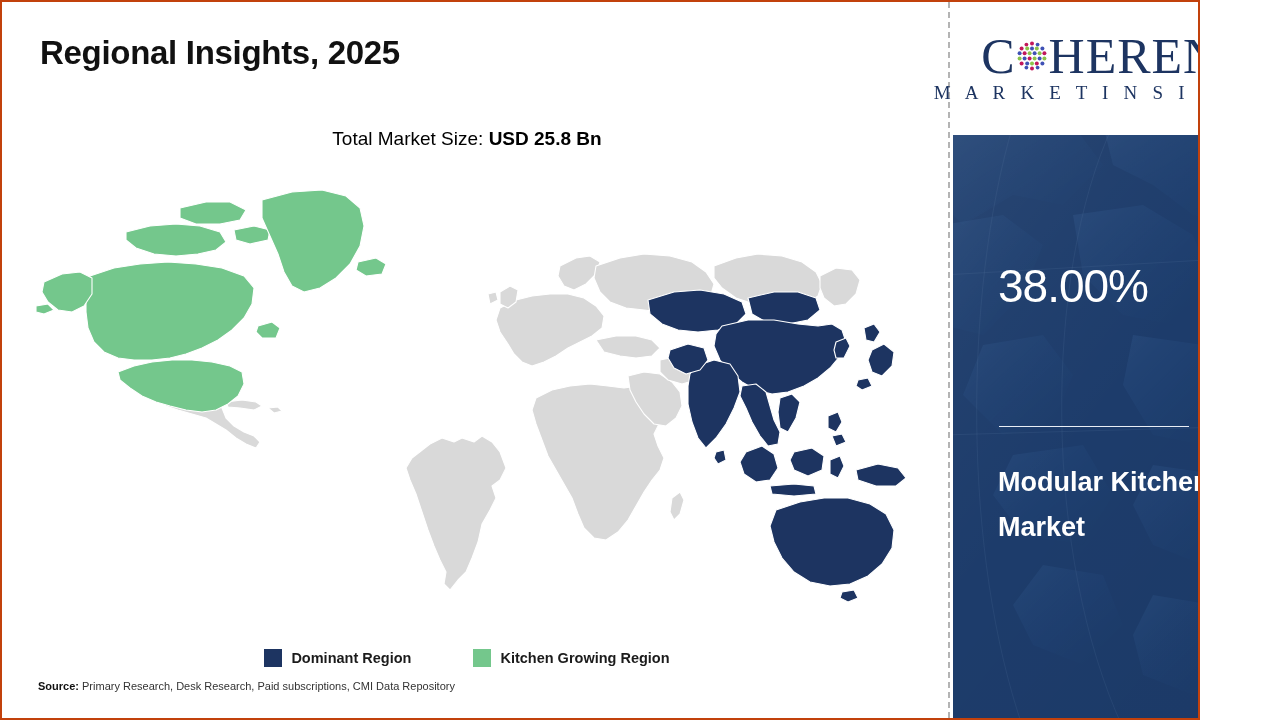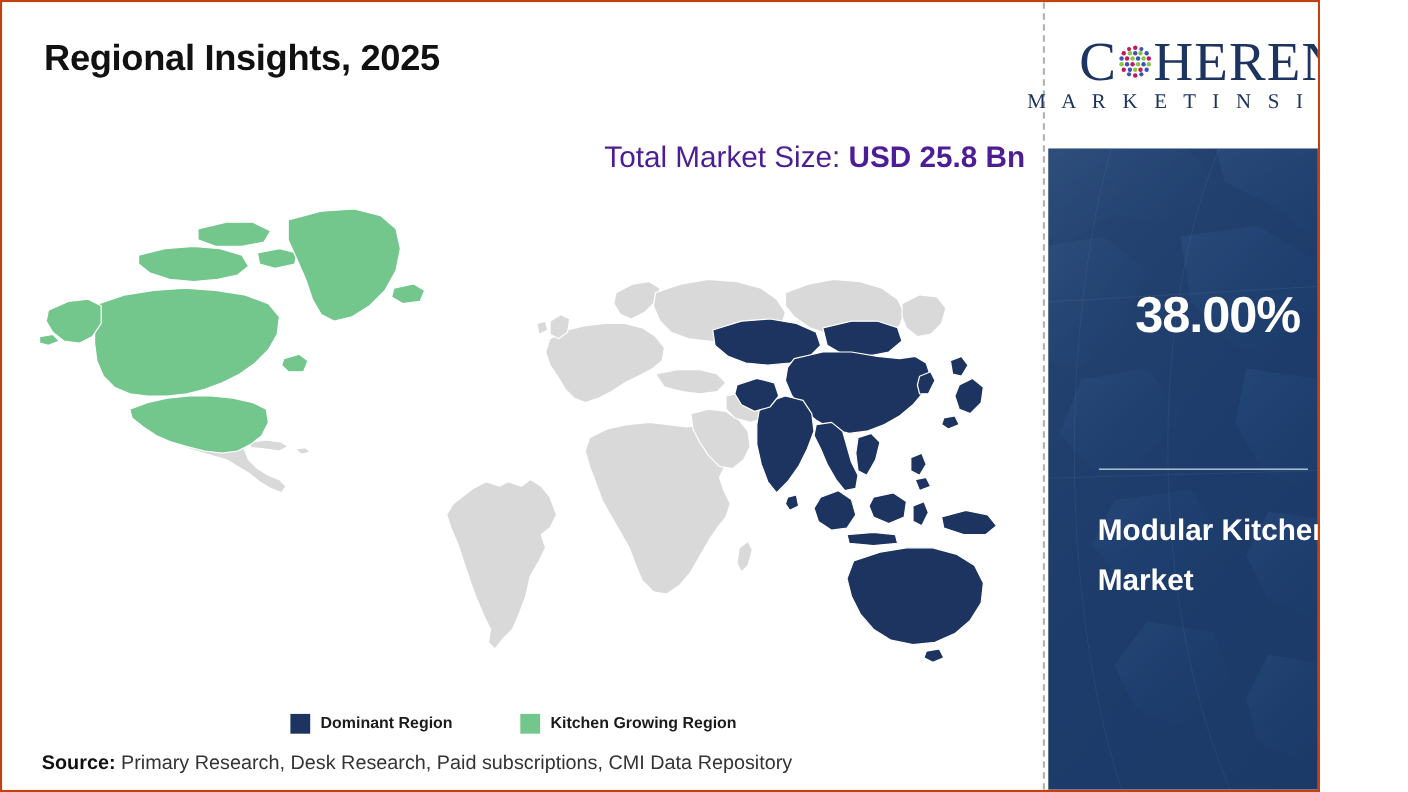--- a/index.html
+++ b/index.html
@@ -35,23 +35,23 @@
     font-weight: bold;
     color: #111111;
     letter-spacing: -0.3px;
     white-space: nowrap;
   }
 
   #market-size-line {
     position: absolute;
     left: 0; top: 126px;
     width: 930px;
-    text-align: right;
-    font-size: 27px;
-    color: #4c1d95;
+    text-align: center;
+    font-size: 19px;
+    color: #000000;
     white-space: nowrap;
   }
   #market-size-line .msv {
     font-weight: bold;
   }
 
   
   #map-wrap {
     position: absolute;
     left: 28px; top: 178px;
@@ -82,22 +82,22 @@
   .legend-label {
     font-size: 14.5px;
     font-weight: bold;
     color: #1b1b1b;
     white-space: nowrap;
   }
 
   
   #source-bar {
     position: absolute;
-    left: 36px; bottom: 14px;
-    font-size: 18px;
+    left: 36px; bottom: 26px;
+    font-size: 11px;
     color: #333333;
     white-space: nowrap;
   }
   #source-bar .src-strong { font-weight: bold; color:#111; }
 
   
   #vertical-divider {
     position: absolute;
     left: 946px; top: 0;
     width: 0; height: 716px;
@@ -168,25 +168,24 @@
   }
   #right-content {
     position: absolute;
     left: 45px; top: 0;
     width: 245px; height: 100%;
   }
   #stat-percent {
     position: absolute;
     top: 128px; left: 0;
     font-size: 46px;
-    font-weight: bold;
+    font-weight: normal;
     color: #ffffff;
     letter-spacing: -1px;
     line-height: 1;
-    margin-left: 34px;
   }
   #stat-desc {
     position: absolute;
     top: 188px; left: 0;
     width: 236px;
     font-size: 18.5px;
     color: #f2f5f9;
     line-height: 1.55;
   }
   #stat-desc .stat-region { font-weight: bold; color:#ffffff; }

